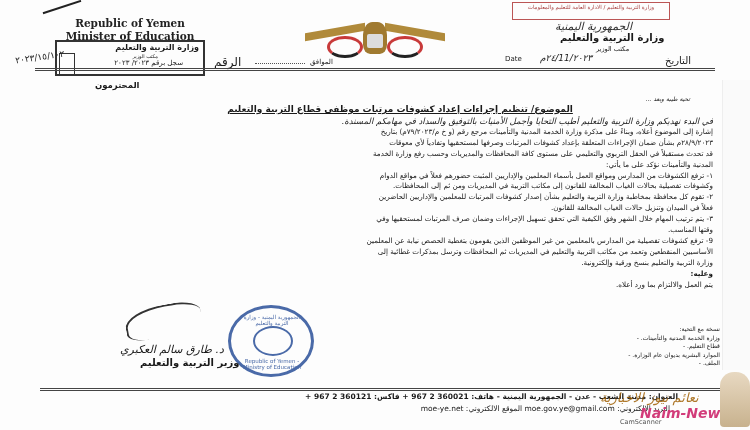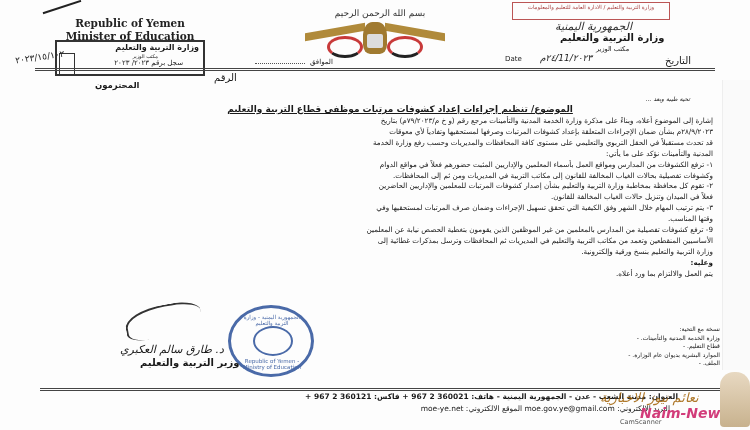--- a/index.html
+++ b/index.html
@@ -11,21 +11,21 @@
   .rtl { direction:rtl; unicode-bidi:plaintext; }
   
   .hdr-en { position:absolute; left:55px; top:17px; font-family:"DejaVu Serif", serif; font-size:10.5px; font-weight:bold; line-height:13px; color:#222; text-align:center; width:150px; }
   .pen-stroke { position:absolute; left:42px; top:6px; width:40px; height:2px; background:#222; transform:rotate(-18deg); }
   .stamp-left { position:absolute; left:55px; top:40px; width:150px; height:36px; border:2px solid #333; box-sizing:border-box; }
   .stamp-left .st-title { position:absolute; right:4px; top:1px; font-size:8px; font-weight:bold; }
   .stamp-left .st-sub { position:absolute; right:45px; top:11px; font-size:5px; }
   .stamp-left .st-box { position:absolute; left:2px; top:11px; width:14px; height:20px; border:1px solid #333; }
   .stamp-left .st-num { position:absolute; right:20px; top:17px; font-size:7px; }
   .hand-num { position:absolute; left:15px; top:52px; font-size:9px; transform:rotate(-8deg); color:#222; }
-  .ref-label { position:absolute; left:214px; top:72px; font-size:10px; }
+  .ref-label { position:absolute; left:214px; top:55px; font-size:12px; }
   
   .basmala { position:absolute; left:285px; top:8px; width:190px; text-align:center; font-size:9px; color:#333; font-family:"DejaVu Serif", serif; }
   .emblem { position:absolute; left:305px; top:20px; width:140px; height:36px; }
   .emblem .wing-l, .emblem .wing-r { position:absolute; top:8px; width:60px; height:8px; background:#b08a3a; }
   .emblem .wing-l { left:0; transform:skewY(-10deg); }
   .emblem .wing-r { right:0; transform:skewY(10deg); }
   .emblem .flag-l, .emblem .flag-r { position:absolute; top:16px; width:30px; height:16px; border-radius:50%; border:3px solid #c83a3a; border-bottom-color:#222; }
   .emblem .flag-l { left:22px; }
   .emblem .flag-r { right:22px; }
   .emblem .body { position:absolute; left:58px; top:2px; width:24px; height:32px; background:#a07a30; border-radius:40% 40% 30% 30%; }
@@ -82,21 +82,20 @@
   </div>
   <div class="stamp-left">
     <div class="st-title rtl">وزارة التربية والتعليم</div>
     <div class="st-sub rtl">مكتب الوزير</div>
     <div class="st-box"></div>
     <div class="st-num rtl">سجل برقم ٢٠٢٣/ ٢٠٢٣</div>
   </div>
   <div class="hand-num rtl">٢٠٢٣/١٥/١٠٢</div>
   <div class="ref-label rtl">الرقم</div>
 
-  <div class="basmala rtl">بسم الله الرحمن الرحيم</div>
   <div class="emblem">
     <div class="wing-l"></div>
       <div class="wing-r"></div>
     <div class="flag-l"></div>
       <div class="flag-r"></div>
     <div class="body"></div>
       <div class="shield"></div>
   </div>
   <div class="mowafeq-dots"></div>
   <div class="mowafeq rtl">الموافق</div>
@@ -109,20 +108,21 @@
   <div class="date-val rtl">٢٠٢٣/11/٢٤م</div>
   <div class="date-ar rtl">التاريخ</div>
 
   <div class="rule-top"></div>
 
   <div class="addr-honor rtl">المحترمون</div>
   <div class="greeting rtl">تحية طيبة وبعد ...</div>
   <div class="subject rtl">الموضوع/ تنظيم إجراءات إعداد كشوفات مرتبات موظفي قطاع التربية والتعليم</div>
 
   <div class="para rtl" style="top:116px;">
+    <p style="font-size:8.5px;font-style:italic;">في البدء نهديكم وزارة التربية والتعليم أطيب التحايا وأجمل الأمنيات بالتوفيق والسداد في مهامكم المسندة.</p>
     <p>إشارة إلى الموضوع أعلاه، وبناءً على مذكرة وزارة الخدمة المدنية والتأمينات مرجع رقم (و خ م/٧٩/٢٠٢٣م) بتاريخ</p>
     <p>٢٨/٩/٢٠٢٣م بشأن ضمان الإجراءات المتعلقة بإعداد كشوفات المرتبات وصرفها لمستحقيها وتفادياً لأي معوقات</p>
     <p>قد تحدث مستقبلاً في الحقل التربوي والتعليمي على مستوى كافة المحافظات والمديريات وحسب رفع وزارة الخدمة</p>
     <p>المدنية والتأمينات نؤكد على ما يأتي:</p>
     <p>١- ترفع الكشوفات من المدارس ومواقع العمل بأسماء المعلمين والإداريين المثبت حضورهم فعلاً في مواقع الدوام</p>
     <p>وكشوفات تفصيلية بحالات الغياب المخالفة للقانون إلى مكاتب التربية في المديريات ومن ثم إلى المحافظات.</p>
     <p>٢- تقوم كل محافظة بمخاطبة وزارة التربية والتعليم بشأن إصدار كشوفات المرتبات للمعلمين والإداريين الحاضرين</p>
     <p>فعلاً في الميدان وتنزيل حالات الغياب المخالفة للقانون.</p>
     <p>٣- يتم ترتيب المهام خلال الشهر وفق الكيفية التي تحقق تسهيل الإجراءات وضمان صرف المرتبات لمستحقيها وفي</p>
     <p>وقتها المناسب.</p>

